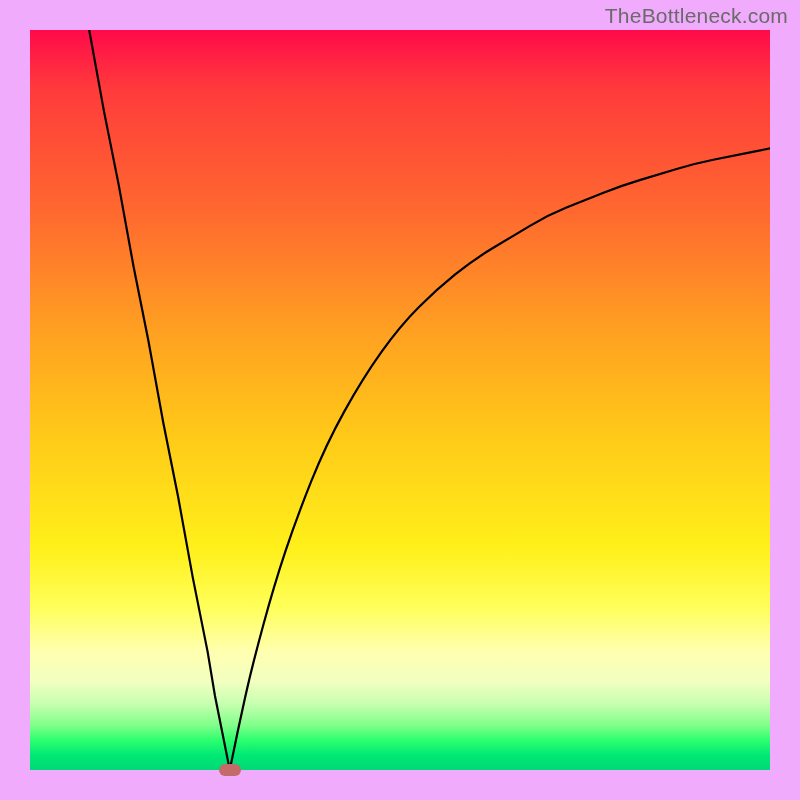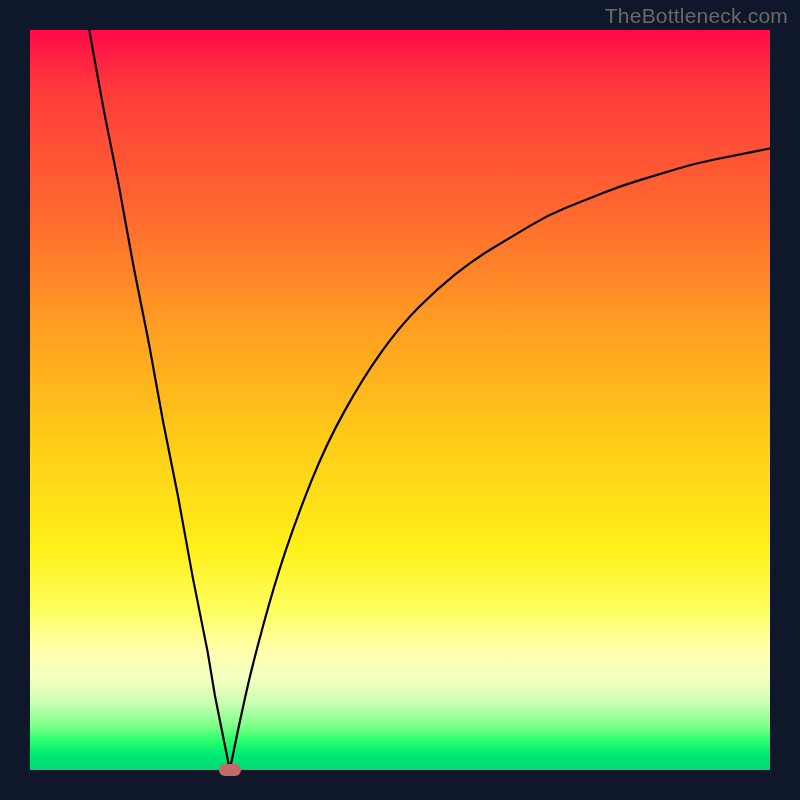--- a/index.html
+++ b/index.html
@@ -10,21 +10,21 @@
     background: #000;
     overflow: hidden;
     font-family: Arial, Helvetica, sans-serif;
   }
   .frame {
     position: absolute;
     top: 0;
     left: 0;
     width: 800px;
     height: 800px;
-    background: #0f172a;
+    background: #f0abfc;
   }
   .plot-area {
     position: absolute;
     top: 30px;
     left: 30px;
     width: 740px;
     height: 740px;
     background: linear-gradient(to bottom,
       #ff0a4a 0%,
       #ff3b3b 8%,

